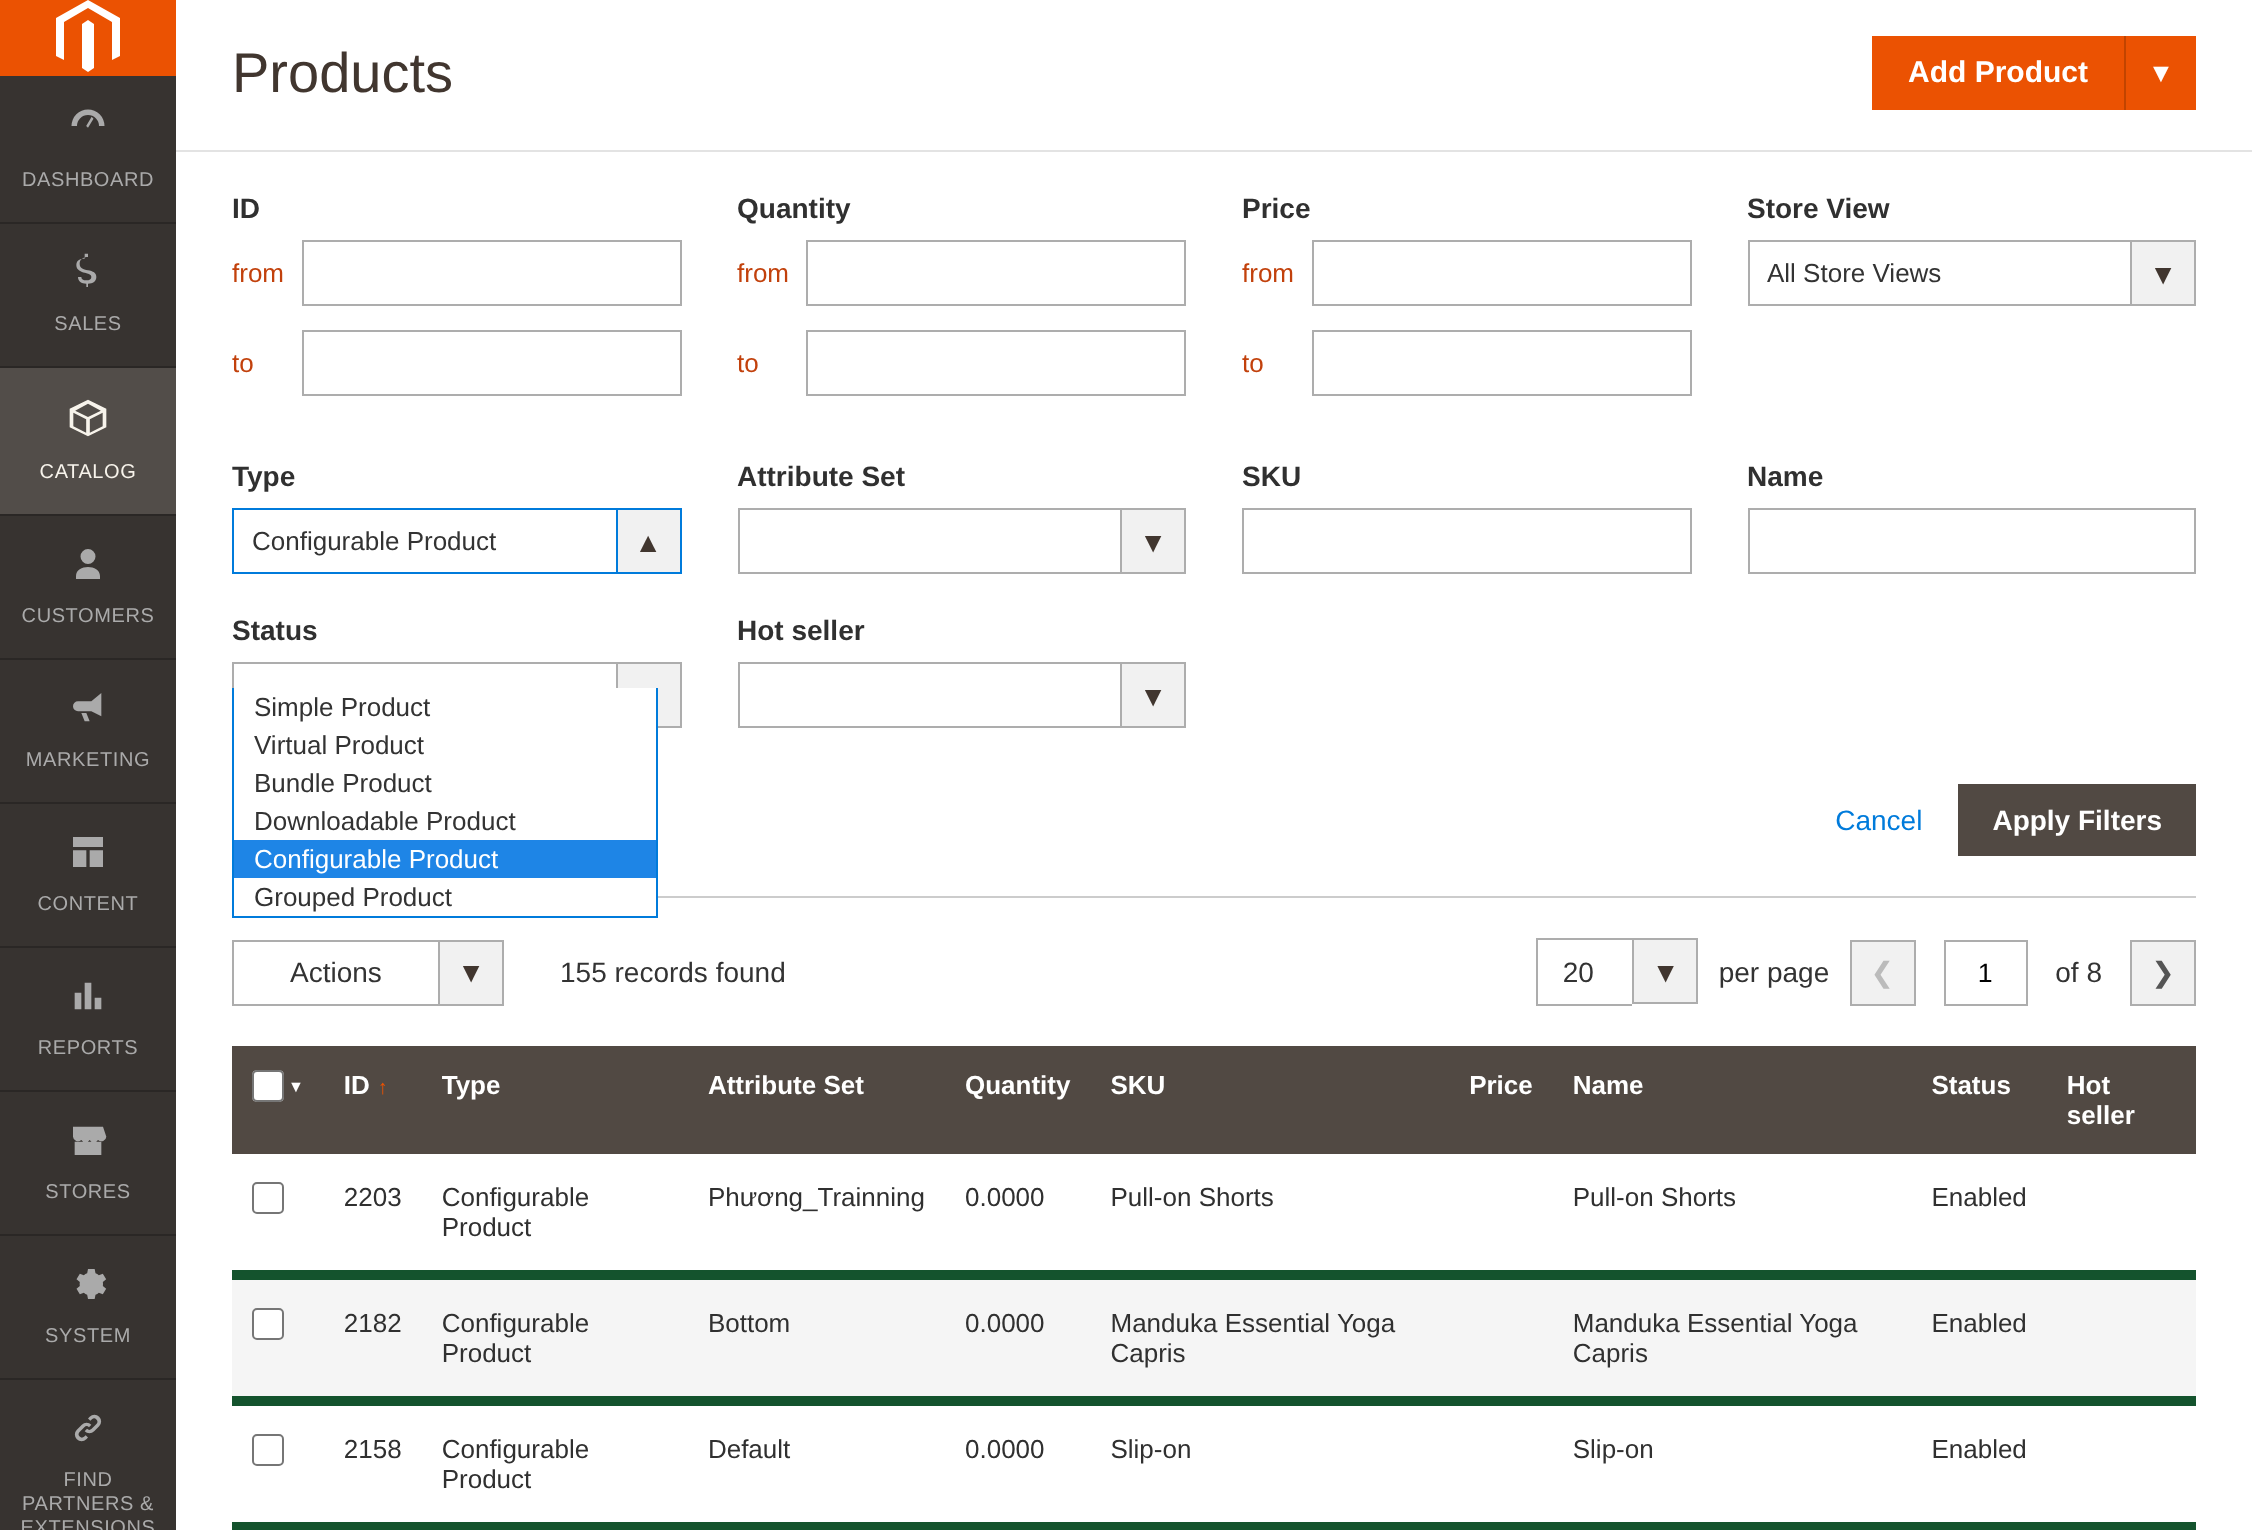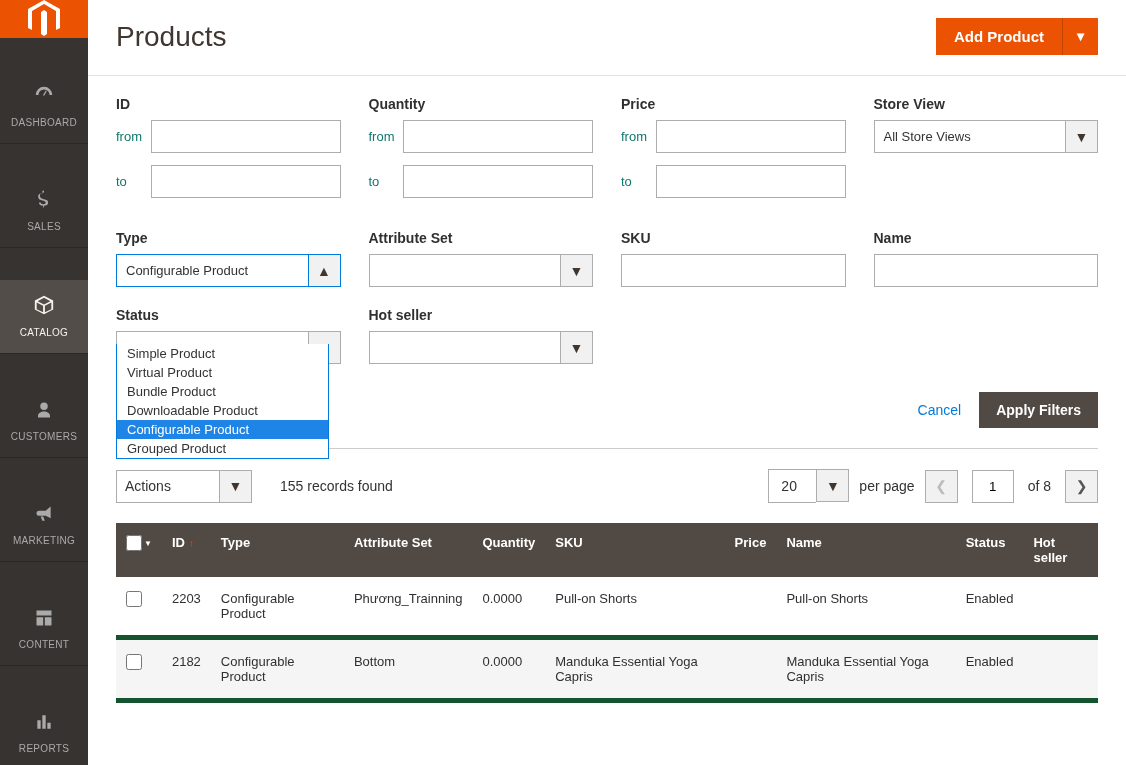--- a/index.html
+++ b/index.html
@@ -3,62 +3,62 @@
 <meta charset="utf-8">
 <style>
 * { box-sizing: border-box; margin: 0; padding: 0; }
 body { font-family: 'Helvetica Neue', Helvetica, Arial, sans-serif; font-size: 14px; color: #333; background: #fff; overflow: hidden; }
 .app { display: flex; width: 1126px; height: 765px; }
 
 
 .sidebar { width: 88px; background: #373330; color: #aaa; display: flex; flex-direction: column; flex-shrink: 0; }
 .logo { width: 88px; height: 70px; background: #eb5202; display: flex; align-items: center; justify-content: center; }
 .logo svg { width: 34px; height: 38px; }
-.nav-item { display: flex; flex-direction: column; align-items: center; justify-content: center; padding: 14px 16px; font-size: 10px; text-align: center; color: #aaa; cursor: pointer; border-bottom: 1px solid #2a2725; margin-top: 32px; }
+.nav-item { display: flex; flex-direction: column; align-items: center; justify-content: center; padding: 14px 16px; font-size: 10px; text-align: center; color: #aaa; cursor: pointer; border-bottom: 1px solid #2a2725; }
 .nav-item.active { background: #524d49; color: #f7f3eb; }
 .nav-item .icon { font-size: 22px; margin-bottom: 5px; color: #aaa; }
 .nav-item.active .icon { color: #f7f3eb; }
 .nav-item .label { text-transform: uppercase; letter-spacing: 0.3px; line-height: 1.2; }
 
 
 .main { flex: 1; padding: 0 28px 20px 28px; overflow-y: auto; background: #fff; }
 .page-header { display: flex; align-items: center; justify-content: space-between; padding: 18px 0 20px 0; }
 .page-title { font-size: 28px; font-weight: 400; color: #41362f; }
 .add-btn-group { display: flex; }
 .add-btn { background: #eb5202; color: #fff; font-weight: 600; padding: 10px 18px; font-size: 15px; border: none; cursor: pointer; }
 .add-btn-toggle { background: #eb5202; color: #fff; border: none; border-left: 1px solid #c14400; width: 36px; cursor: pointer; display: flex; align-items: center; justify-content: center; }
 .divider { border-top: 1px solid #e3e3e3; margin: 0 -28px 20px -28px; }
 
 
 .filters { display: grid; grid-template-columns: repeat(4, 1fr); gap: 0 28px; position: relative; }
 .filter-group { margin-bottom: 20px; }
 .filter-label { font-size: 14px; font-weight: 600; color: #303030; margin-bottom: 8px; display: block; }
 .range-row { display: flex; align-items: center; margin-bottom: 12px; }
-.range-label { width: 42px; font-size: 13px; color: #0f766e; }
+.range-label { width: 42px; font-size: 13px; color: #c2410c; }
 .input { border: 1px solid #adadad; height: 33px; padding: 0 9px; font-size: 13px; width: 100%; }
 .select-wrap { display: flex; width: 100%; }
 .select-body { border: 1px solid #adadad; border-right: none; height: 33px; padding: 0 9px; font-size: 13px; flex: 1; display: flex; align-items: center; background: #fff; }
 .select-toggle { border: 1px solid #adadad; width: 33px; height: 33px; background: #f1f1f1; display: flex; align-items: center; justify-content: center; cursor: pointer; color: #41362f; }
 .type-select .select-body, .type-select .select-toggle { border-color: #007bdb; }
 
 
 .dropdown { position: absolute; left: 0; top: 248px; width: 213px; background: #fff; border: 1px solid #007bdb; border-top: none; z-index: 10; }
 .dropdown-item { padding: 2px 10px; font-size: 13px; cursor: pointer; color: #333; }
 .dropdown-item.selected { background: #1e85e6; color: #fff; }
 
 
 .filter-actions { display: flex; justify-content: flex-end; gap: 18px; align-items: center; margin: 8px 0 20px 0; }
 .cancel-btn { color: #007bdb; background: none; border: none; cursor: pointer; font-size: 14px; }
 .apply-btn { background: #514943; color: #fff; border: none; padding: 10px 17px; font-weight: 600; cursor: pointer; font-size: 14px; }
 
 
 .toolbar { display: flex; align-items: center; justify-content: space-between; border-top: 1px solid #ccc; padding-top: 20px; margin-bottom: 20px; }
 .toolbar-left { display: flex; align-items: center; gap: 28px; }
 .actions-select { display: flex; }
-.actions-body { border: 1px solid #adadad; border-right: none; height: 33px; padding: 0 8px; display: flex; align-items: center; width: 103px; }
+.actions-body { border: 1px solid #adadad; border-right: none; height: 33px; padding: 0 28px; display: flex; align-items: center; width: 103px; }
 .records { color: #333; }
 .toolbar-right { display: flex; align-items: center; gap: 10px; }
 .perpage { display: flex; align-items: center; gap: 10px; }
 .perpage-body { border: 1px solid #adadad; border-right: none; height: 33px; padding: 16px 12px; display: flex; align-items: center; width: 48px; }
 .pager { display: flex; align-items: center; gap: 14px; }
 .pager-btn { width: 33px; height: 33px; border: 1px solid #adadad; background: #f1f1f1; display: flex; align-items: center; justify-content: center; cursor: pointer; color: #555; }
 .pager-btn.disabled { color: #bbb; cursor: default; }
 .pager-input { width: 42px; height: 33px; border: 1px solid #adadad; text-align: center; }
 .of-text { color: #333; }
 
@@ -320,16 +320,28 @@
             <td>2182</td>
             <td>Configurable Product</td>
             <td>Bottom</td>
             <td>0.0000</td>
             <td>Manduka Essential Yoga Capris</td>
             <td></td>
             <td>Manduka Essential Yoga Capris</td>
             <td>Enabled</td>
             <td></td>
           </tr>
+          <tr>
+            <td><input type="checkbox" class="chk" style=""></td>
+            <td>2158</td>
+            <td>Configurable Product</td>
+            <td>Default</td>
+            <td>0.0000</td>
+            <td>Slip-on</td>
+            <td></td>
+            <td>Slip-on</td>
+            <td>Enabled</td>
+            <td></td>
+          </tr>
         </tbody>
     </table>
   </div>
 </div>
 
 </body></html>

